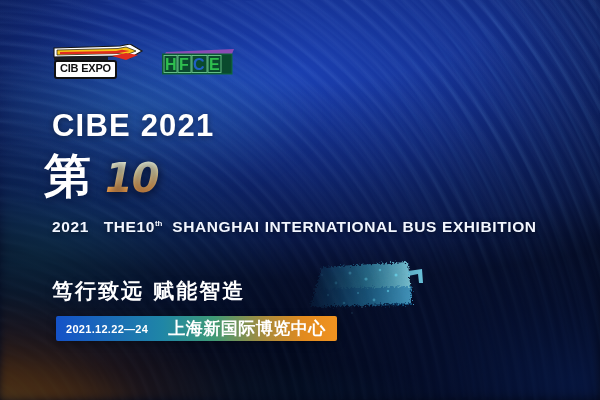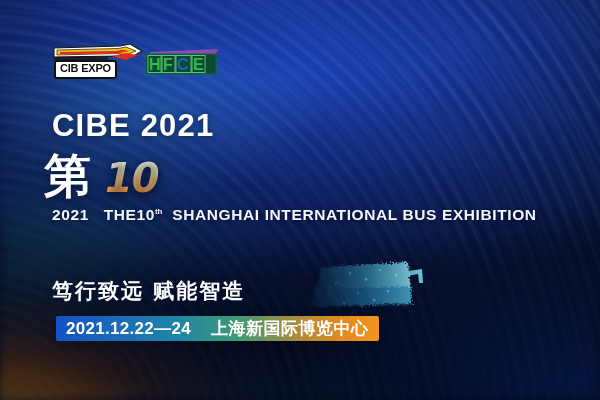--- a/index.html
+++ b/index.html
@@ -100,21 +100,21 @@
     opacity:.55;
   }
 
   
   .vignette{
     background:
       radial-gradient(110% 70% at 50% 0%, rgba(0,0,0,0) 30%, rgba(2,8,28,0.45) 82%, rgba(1,5,18,0.70) 100%);
   }
 
   
-  .logos{ position:absolute; left:52px; top:44px; display:flex; align-items:center; gap:2px; z-index:7; }
+  .logos{ position:absolute; left:52px; top:44px; display:flex; align-items:center; gap:18px; z-index:7; }
 
   .cib-logo{ position:relative; width:92px; height:38px; }
   .cib-arrow{ position:absolute; left:0; top:0; width:92px; height:22px; }
   .cib-plate{
     position:absolute; left:2px; top:16px;
     background:#fff; border:2px solid #111; border-radius:3px;
     padding:1px 4px 2px 4px;
     font-size:11px; font-weight:bold; letter-spacing:-0.2px;
     color:#111; line-height:1.05; white-space:nowrap;
     font-family:"Liberation Sans",sans-serif;
@@ -145,21 +145,21 @@
     font-size:40px; font-style:italic; font-weight:bold;
     padding:0 2px; margin:0 11px;
     background:linear-gradient(180deg,#eafaf0 0%,#fde9a8 38%,#ffb85c 70%,#f58a2e 100%);
     -webkit-background-clip:text; background-clip:text;
     -webkit-text-fill-color:transparent; color:transparent;
     letter-spacing:-1px;
     filter:drop-shadow(0 2px 5px rgba(0,0,0,.35));
   }
 
   .subtitle-en{
-    position:absolute; left:52px; top:206px; z-index:6;
+    position:absolute; left:52px; top:218px; z-index:6;
     font-size:15.5px; font-weight:bold; color:#f2f6ff;
     letter-spacing:0.6px; white-space:nowrap;
     text-shadow:0 1px 5px rgba(0,0,0,.5);
     font-family:"Liberation Sans",sans-serif;
   }
   .subtitle-en .sup{ font-size:8px; vertical-align:super; letter-spacing:0; }
 
   .tagline{
     position:absolute; left:52px; top:277px; z-index:6;
     font-size:21px; font-weight:bold; color:#ffffff;
@@ -174,21 +174,21 @@
     height:25px; display:flex; align-items:center;
     padding:0 11px 0 10px;
     background:linear-gradient(90deg,
         #1452c8 0%, #1a6ab8 18%, #1f86a6 38%,
         #3e9a76 56%, #a88b3c 74%, #e28a1e 88%, #f09320 100%);
     border-radius:2px;
     box-shadow:0 2px 8px rgba(0,0,0,.35);
     white-space:nowrap;
   }
   .date-bar .dt{
-    color:#ffffff; font-size:17px; font-weight:bold;
+    color:#ffffff; font-size:11px; font-weight:bold;
     letter-spacing:.3px; font-family:"Liberation Sans",sans-serif;
   }
   .date-bar .gap{ display:inline-block; width:20px; }
   .date-bar .venue{
     color:#ffffff; font-size:17px; font-weight:bold; letter-spacing:.5px;
     font-family:"DejaVu Sans","Liberation Sans",sans-serif;
   }
 
   
   .bus-wrap{ position:absolute; left:300px; top:245px; width:200px; height:85px; z-index:5; }

